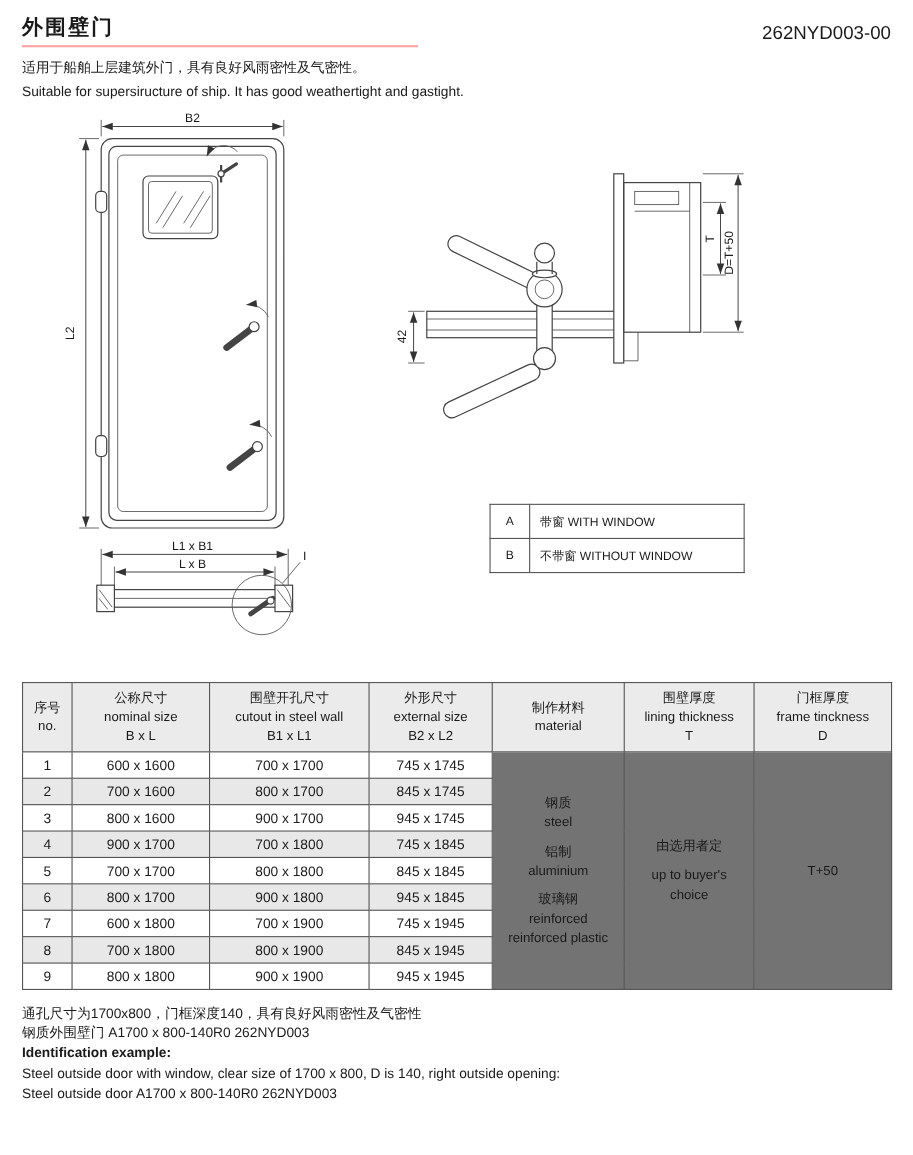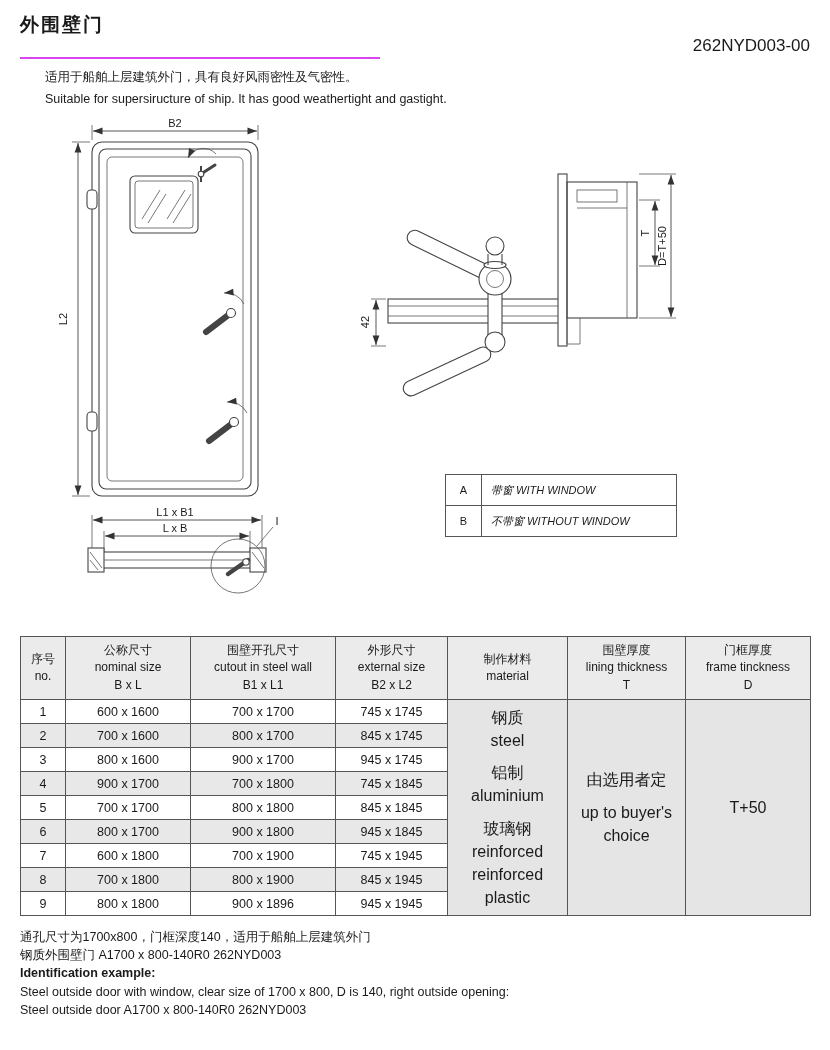--- a/index.html
+++ b/index.html
@@ -6,43 +6,43 @@
   html,body { background:#fff; }
   body {
     width:830px; height:1050px;
     font-family:"Liberation Sans", sans-serif;
     color:#1a1a1a;
   }
   .page { width:830px; height:1050px; padding:12px 20px 0 20px; overflow:hidden; position:relative; background:#fff; }
 
   
   .header-row { display:flex; justify-content:space-between; align-items:flex-end; }
-  .title-block { width:360px; border-bottom:2px solid #d946ef; padding-bottom:19px; }
+  .title-block { width:360px; border-bottom:2px solid #fca5a5; padding-bottom:3px; }
   .title-cn { font-size:19px; font-weight:bold; letter-spacing:2px; }
   .title-en { font-size:15px; font-weight:bold; margin-top:2px; }
   .doc-num { font-size:17px; padding-bottom:3px; }
-  .desc { font-size:12.5px; line-height:1.4;margin-left:25px; }
+  .desc { font-size:12.5px; line-height:1.4; }
   .desc-cn { margin-top:10px; }
   .desc-en { margin-top:4px; }
 
   
   .drawing-area { position:relative; width:790px; height:512px; margin-top:8px; }
   .drawing-area svg { position:absolute; left:0; top:0; }
   .variant-table { position:absolute; left:425px; top:358px; width:232px; border-collapse:collapse; font-size:11px; background:#fff; }
   .variant-table td { border:1px solid #555; height:31px; }
   .variant-table td.code { width:36px; text-align:center; }
-  .variant-table td.vlabel { padding-left:9px;font-style:italic; }
+  .variant-table td.vlabel { padding-left:9px; }
 
   
   .spec-table { width:790px; border-collapse:collapse; table-layout:fixed; margin-top:8px; }
   .spec-table th, .spec-table td { border:1px solid #555; text-align:center; vertical-align:middle; }
   .spec-table thead th { background:#ebebeb; font-weight:normal; font-size:12px; line-height:1.45; padding:5px 2px; }
   .spec-table tbody td { height:24px; font-size:12.5px; }
   .spec-table tbody tr:nth-child(even) { background:#e8e8e8; }
-  .spec-table td.merged { background:#e5e5e5; font-size:16px; line-height:1.45; }
+  .spec-table td.merged { background:#737373; font-size:12px; line-height:1.45; }
   .spec-table td.merged .gap { margin-top:9px; }
 
   
   .footer { margin-top:12px; }
   .footer p { font-size:12.5px; line-height:1.45; }
   .footer p.bold { font-weight:bold; }
 
   
   .ln   { stroke:#444; stroke-width:1.1; fill:none; }
   .thin { stroke:#555; stroke-width:0.8; fill:none; }
@@ -314,27 +314,27 @@
       </tr>
       <tr>
         <td>8</td>
         <td>700 x 1800</td>
         <td>800 x 1900</td>
         <td>845 x 1945</td>
       </tr>
       <tr>
         <td>9</td>
         <td>800 x 1800</td>
-        <td>900 x 1896</td>
+        <td>900 x 1900</td>
         <td>945 x 1945</td>
       </tr>
     </tbody>
   </table>
 
   <div class="footer">
-    <p>通孔尺寸为1700x800，门框深度140，适用于船舶上层建筑外门</p>
+    <p>通孔尺寸为1700x800，门框深度140，具有良好风雨密性及气密性</p>
     <p>钢质外围壁门 A1700 x 800-140R0 262NYD003</p>
     <p class="bold">Identification example:</p>
     <p>Steel outside door with window, clear size of 1700 x 800, D is 140, right outside opening:</p>
     <p>Steel outside door A1700 x 800-140R0 262NYD003</p>
   </div>
 
 </div>
 
 </body></html>

